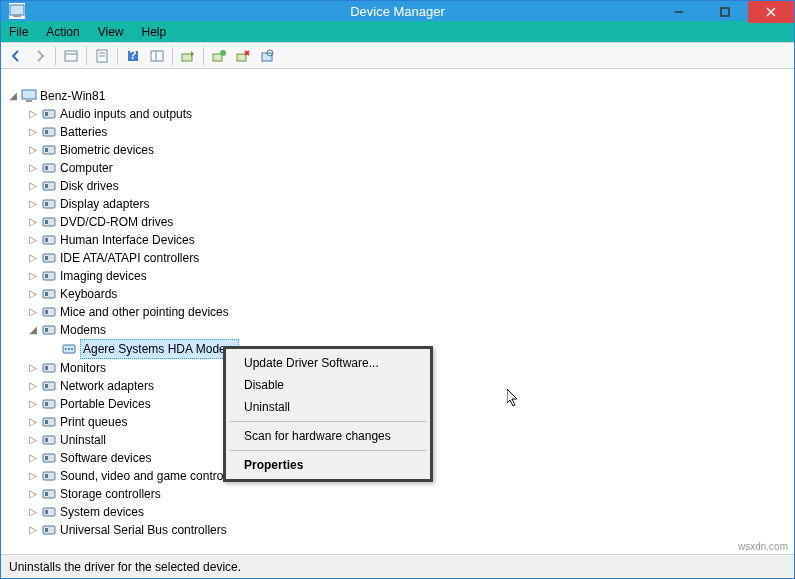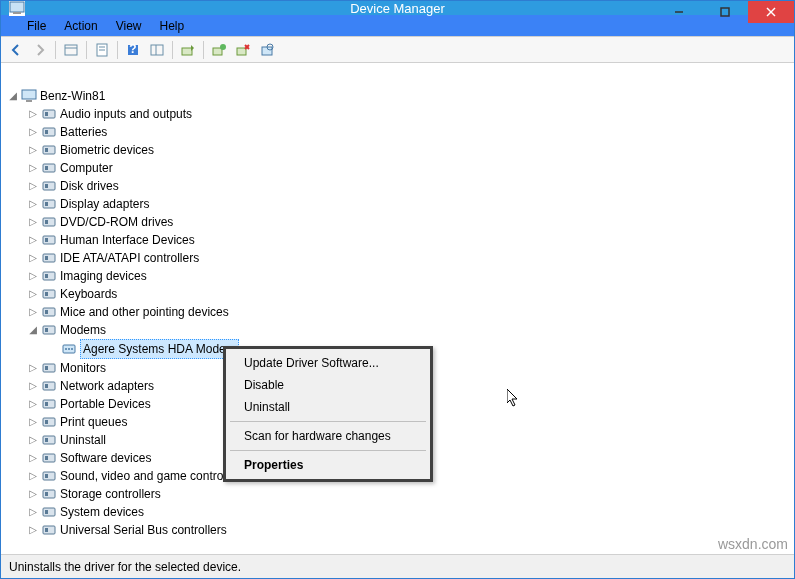--- a/index.html
+++ b/index.html
@@ -1,41 +1,41 @@
 <!DOCTYPE html>
 <html><head>
 <meta charset="utf-8">
 <style>
   * { box-sizing: border-box; font-family: "Segoe UI", Tahoma, sans-serif; font-size: 12px; }
   body { margin: 0; padding: 0; background: #fff; width: 795px; height: 579px; position: relative; overflow: hidden; border: 1px solid #2e7cd1; }
-  .titlebar { height: 14px; background: linear-gradient(#2e9be0,#2e9be0); color: #fff; display: flex; align-items: center; position: relative; }
+  .titlebar { height: 20px; background: linear-gradient(#2e9be0,#2e9be0); color: #fff; display: flex; align-items: center; position: relative; }
   .titlebar .icon { width: 16px; height: 16px; margin-left: 8px; background: #fff; display: inline-block; }
   .titlebar .title { position: absolute; left: 0; right: 0; text-align: center; font-size: 13px; color: #fff; }
   .winbtns { position: absolute; right: 0; top: 0; display: flex; }
   .winbtn { width: 46px; height: 22px; display: flex; align-items: center; justify-content: center; color: #000; }
   .winbtn.close { background: #e04343; color: #fff; }
-  .menubar { height: 22px; border-bottom: 1px solid #d0d0d0; display: flex; align-items: center; padding: 0 24px; gap: 14px; background: #3b82f6; }
+  .menubar { height: 22px; border-bottom: 1px solid #d0d0d0; display: flex; align-items: center; padding: 0 6px; gap: 14px; background: #14b8a6; }
   .menuitem { padding: 2px 2px; }
   .toolbar { height: 26px; border-bottom: 1px solid #d0d0d0; display: flex; align-items: center; padding: 0 4px; gap: 2px; background: #f7f7f7; }
   .tbtn { width: 22px; height: 22px; display: flex; align-items: center; justify-content: center; color: #555; border: 1px solid transparent; }
   .tbtn svg { width: 16px; height: 16px; }
   .tsep { width: 1px; height: 18px; background: #ccc; margin: 0 2px; }
   .tree { position: absolute; top: 80px; bottom: 26px; left: 0; right: 0; overflow: auto; padding: 6px 0 6px 6px; background: #fff; }
   .node { white-space: nowrap; line-height: 18px; display: flex; align-items: center; }
   .expander { width: 12px; display: inline-flex; justify-content: center; color: #7a7a7a; font-size: 10px; }
   .nodeicon { width: 16px; height: 16px; margin: 0 3px 0 2px; display: inline-flex; align-items: center; justify-content: center; }
   .nodeicon svg { width: 16px; height: 16px; }
   .children { padding-left: 20px; }
   .sel { background: #cde8ff; border: 1px dotted #3399ff; padding: 0 2px; }
   .ctxmenu { position: absolute; background: #f0f0f0; border: 3px solid #404040; box-shadow: 2px 2px 4px rgba(0,0,0,0.25); padding: 3px 2px; width: 210px; }
   .ctxitem { padding: 4px 16px; }
   .ctxsep { height: 1px; background: #c0c0c0; margin: 3px 2px; }
   .ctxitem.bold { font-weight: bold; }
   .statusbar { position: absolute; bottom: 0; left: 0; right: 0; height: 24px; border-top: 1px solid #d0d0d0; display: flex; align-items: center; padding: 0 8px; background: #f0f0f0; text-align: right; }
-  .watermark { position: absolute; right: 6px; bottom: 26px; font-size: 14px; color: #999; }
+  .watermark { position: absolute; right: 6px; bottom: 26px; font-size: 10px; color: #999; }
   .cursor { position: absolute; width: 14px; height: 20px; pointer-events: none; }
 </style>
 </head>
 <body>
 
 <div class="titlebar">
   <span class="icon">
     <svg viewBox="0 0 16 16">
         <rect x="1" y="2" width="14" height="10" fill="#c9e2f5" stroke="#4a7aa5"></rect>
         <rect x="4" y="12" width="8" height="2" fill="#999"></rect>

